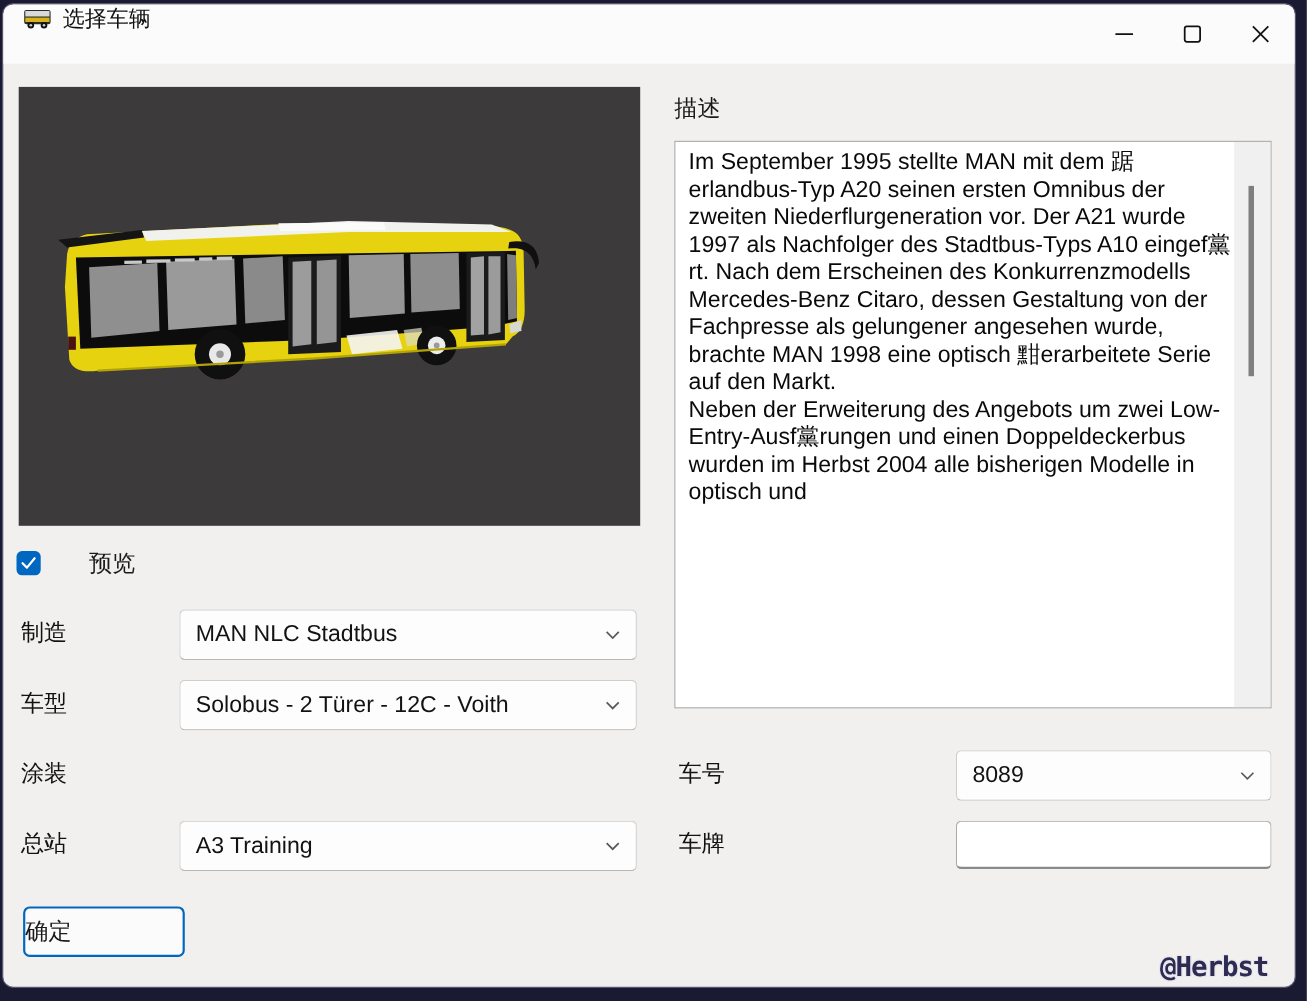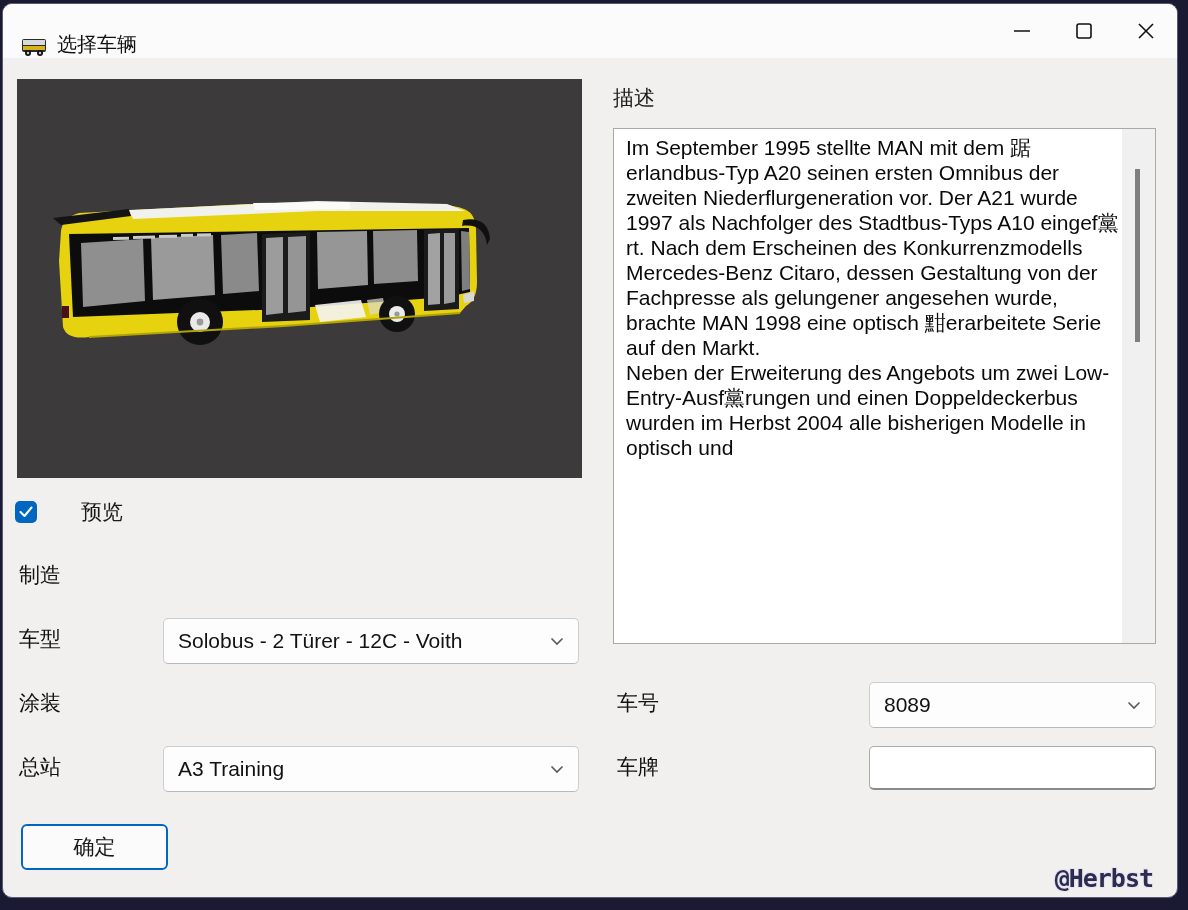--- a/index.html
+++ b/index.html
@@ -11,21 +11,21 @@
     position:relative;
   }
   .window {
     position:absolute; left:2px; top:3px; width:1176px; height:895px;
     background:#F1F0EF; border-radius:10px; overflow:hidden;
     border:1px solid #5a5972;
   }
   
   .titlebar {
     position:absolute; left:0; top:0; right:0; height:54px;
-    background:#FBFBFB; display:flex; align-items:flex-end;
+    background:#FBFBFB; display:flex; align-items:flex-start;
   }
   .title-icon { width:26px; height:24px; margin-left:18px; flex:0 0 auto; }
   .title-text { margin-left:10px; font-size:20px; color:#111; }
   .win-controls { margin-left:auto; display:flex; height:100%; }
   .win-btn { width:62px; height:100%; display:flex; align-items:center; justify-content:center; }
   .win-btn svg { display:block; }
   
   .preview-box {
     position:absolute; left:14px; top:75px; width:565px; height:399px;
     background:#3C3A3A;
@@ -61,21 +61,21 @@
   .desc-scroll-gutter {
     position:absolute; right:0; top:0; bottom:0; width:33px; background:#F0F0F0;
   }
   .desc-scroll-thumb {
     position:absolute; left:13px; top:40px; width:5px; height:173px; background:#7F7F7F;
   }
   
   .btn {
     position:absolute; top:820px; width:147px; height:46px; border-radius:6px;
     background:#FBFBFB; border:1px solid #D0D0D0;
-    display:flex; align-items:center; justify-content:center; font-size:21px;
+    display:flex; align-items:center; font-size:21px;
   }
   .btn-ok { left:18px; border:2px solid #0067C0; }
   .btn-cancel { left:178px; }
   
   .watermark {
     position:absolute; right:24px; top:860px;
     font-family:"DejaVu Sans Mono", monospace; font-weight:bold; font-size:25px;
     letter-spacing:-1px; color:#2E2B52;
     text-shadow:-1px -1px 0 #e6e6ee, 1px -1px 0 #e6e6ee, -1px 1px 0 #e6e6ee, 1px 1px 0 #e6e6ee;
   }
@@ -176,20 +176,26 @@
   <div class="checkbox-row">
     <div class="checkbox">
       <svg width="14" height="12">
         <polyline points="1.5,6 5.5,10 12.5,1.5" fill="none" stroke="#fff" stroke-width="2" stroke-linecap="round" stroke-linejoin="round"></polyline>
       </svg>
     </div>
     <div class="checkbox-label">预览</div>
   </div>
 
   <div class="form-label" style="left:16px; top:557px;">制造</div>
+  <div class="combo combo-left" style="top:550px;">
+    <span>MAN NLC Stadtbus</span>
+    <svg class="chevron" width="14" height="9">
+      <polyline points="1.5,1.5 7,7 12.5,1.5" fill="none" stroke="#5A5A5A" stroke-width="1.6"></polyline>
+    </svg>
+  </div>
 
   <div class="form-label" style="left:16px; top:621px;">车型</div>
   <div class="combo combo-left" style="top:614px;">
     <span>Solobus - 2 Türer - 12C - Voith</span>
     <svg class="chevron" width="14" height="9">
       <polyline points="1.5,1.5 7,7 12.5,1.5" fill="none" stroke="#5A5A5A" stroke-width="1.6"></polyline>
     </svg>
   </div>
 
   <div class="form-label" style="left:16px; top:685px;">涂装</div>

